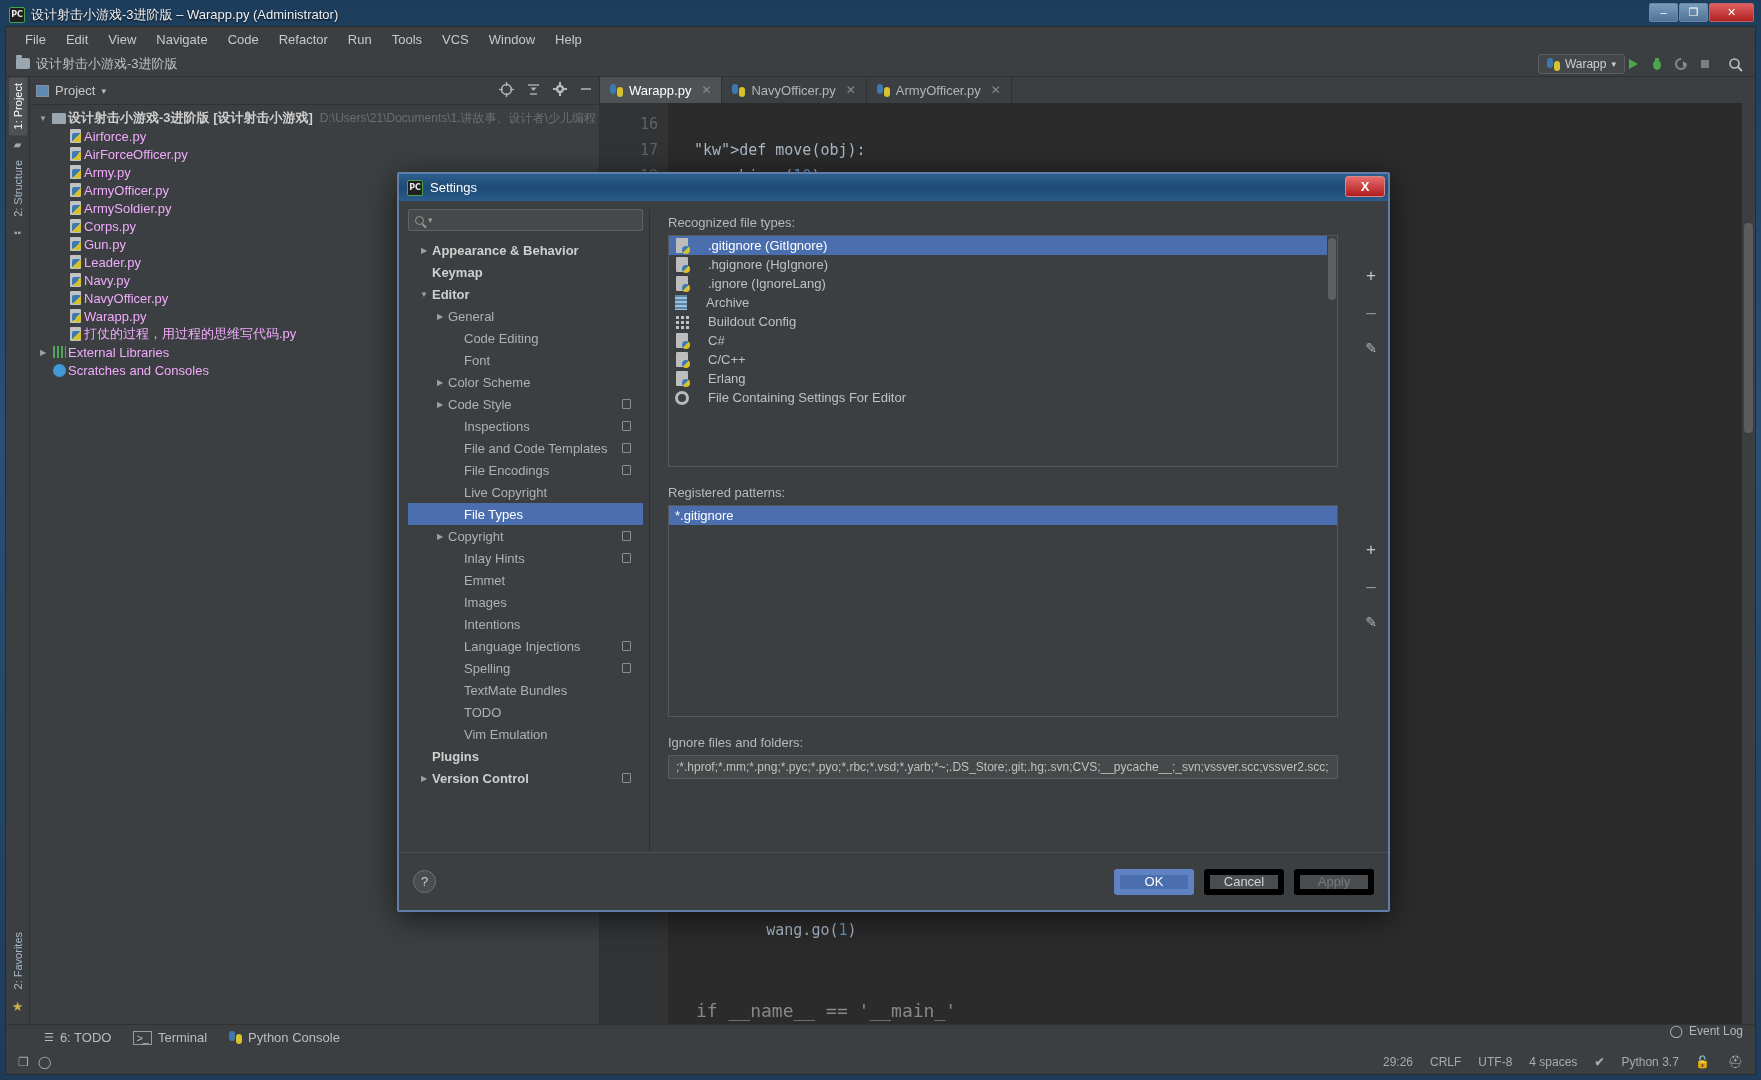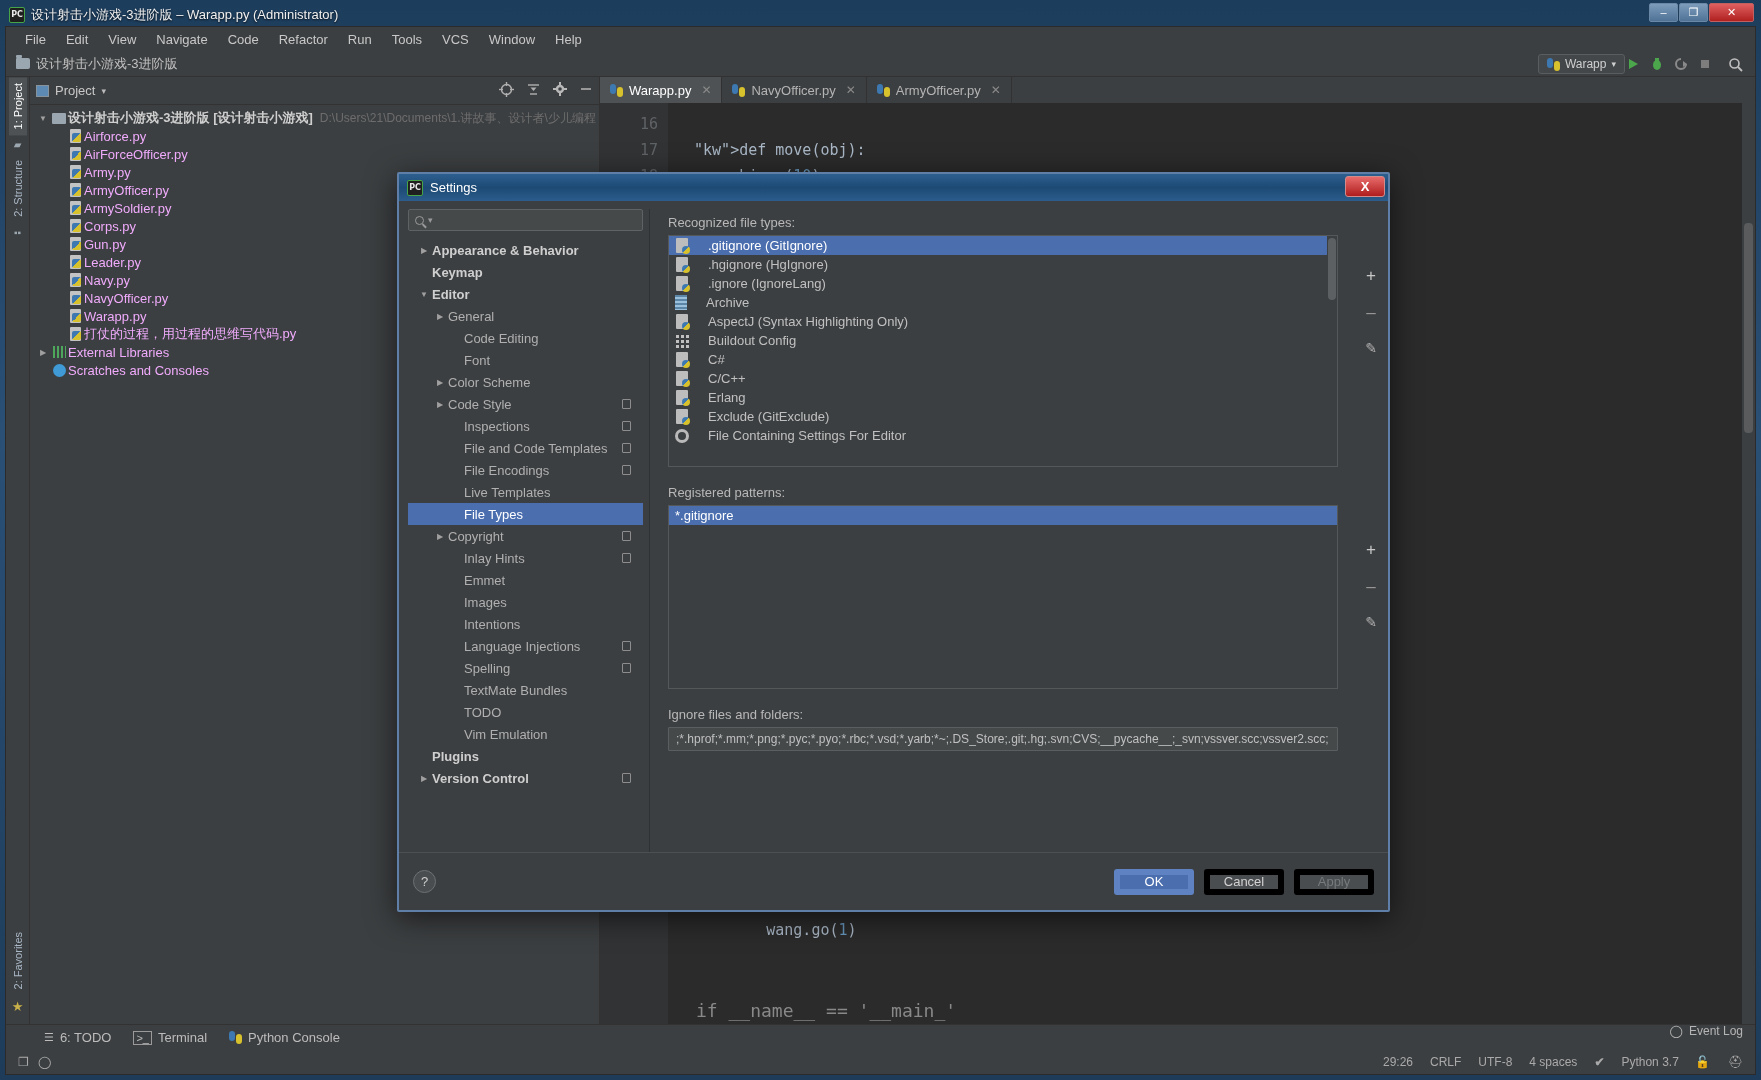--- a/index.html
+++ b/index.html
@@ -588,21 +588,21 @@
               <span class="tx">File and Code Templates</span>
               <span class="copyic"></span>
             </div>
             <div class="strow" style="padding-left: 40px;">
               <span class="ar"></span>
               <span class="tx">File Encodings</span>
               <span class="copyic"></span>
             </div>
             <div class="strow" style="padding-left: 40px;">
               <span class="ar"></span>
-              <span class="tx">Live Templates</span>
+              <span class="tx">Live Copyright</span>
             </div>
             <div class="strow sel" style="padding-left: 40px;">
               <span class="ar"></span>
               <span class="tx">File Types</span>
             </div>
             <div class="strow" style="padding-left: 24px;">
               <span class="ar">▶</span>
               <span class="tx">Copyright</span>
               <span class="copyic"></span>
             </div>
@@ -682,27 +682,20 @@
                   <span class="pg"></span>
                   <span class="badge"></span>
                 </span>
                 <span>.ignore (IgnoreLang)</span>
               </div>
               <div class="ftrow">
                 <span class="icon-archive"></span>
                 <span>Archive</span>
               </div>
               <div class="ftrow">
-                <span class="icon-ft pytype">
-                  <span class="pg"></span>
-                  <span class="badge"></span>
-                </span>
-                <span>AspectJ (Syntax Highlighting Only)</span>
-              </div>
-              <div class="ftrow">
                 <span class="icon-dots"></span>
                 <span>Buildout Config</span>
               </div>
               <div class="ftrow">
                 <span class="icon-ft pytype">
                   <span class="pg"></span>
                   <span class="badge"></span>
                 </span>
                 <span>C#</span>
               </div>
@@ -714,41 +707,34 @@
                 <span>C/C++</span>
               </div>
               <div class="ftrow">
                 <span class="icon-ft pytype">
                   <span class="pg"></span>
                   <span class="badge"></span>
                 </span>
                 <span>Erlang</span>
               </div>
               <div class="ftrow">
-                <span class="icon-ft pytype">
-                  <span class="pg"></span>
-                  <span class="badge"></span>
-                </span>
-                <span>Exclude (GitExclude)</span>
-              </div>
-              <div class="ftrow">
                 <span class="icon-gear"></span>
                 <span>File Containing Settings For Editor</span>
               </div>
             </div>
           <div class="sbtrack">
             <div class="sbthumb"></div>
           </div>
         </div>
         <div style="display:flex">
           <div style="flex:1"></div>
         </div>
 
         <div class="fieldlabel patterns" style="margin-top:18px">Registered patterns:</div>
-        <div class="listbox" style="height:184px">
+        <div class="listbox" style="height:212px">
           <div class="items" id="pattern-list">
               <div class="ftrow sel">
                 <span>*.gitignore</span>
               </div>
             </div>
         </div>
 
         <div class="fieldlabel" style="margin-top:18px">Ignore files and folders:</div>
         <div class="ignore-input">;*.hprof;*.mm;*.png;*.pyc;*.pyo;*.rbc;*.vsd;*.yarb;*~;.DS_Store;.git;.hg;.svn;CVS;__pycache__;_svn;vssver.scc;vssver2.scc;</div>
       </div>

